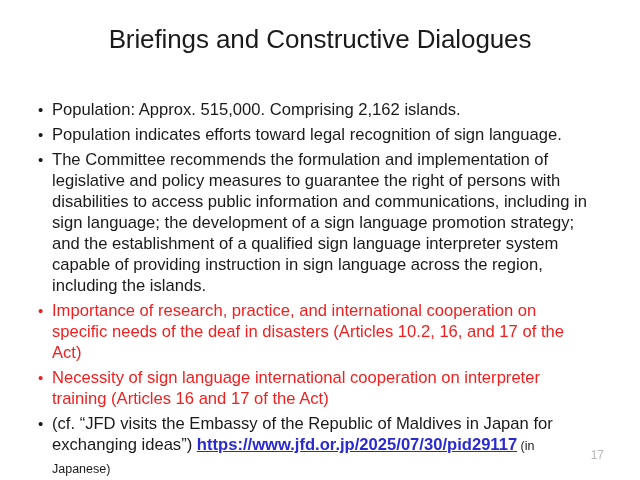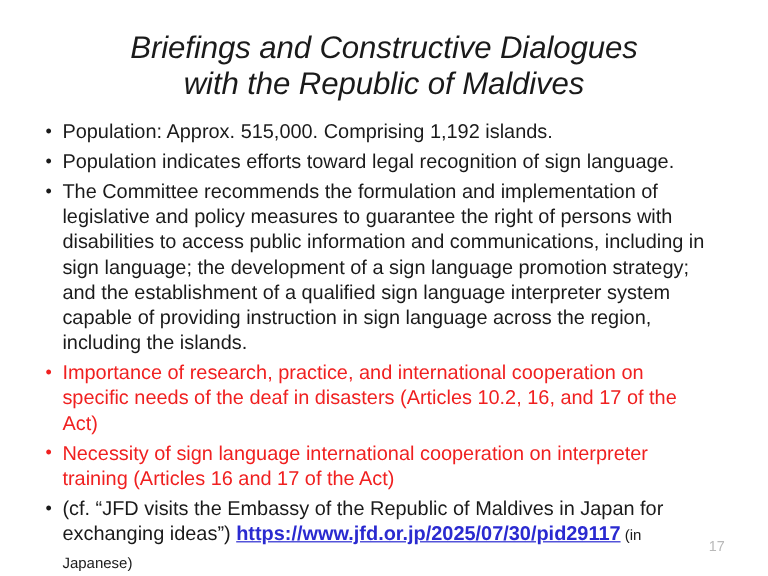--- a/index.html
+++ b/index.html
@@ -28,21 +28,21 @@
     left: 38px;
     top: 24px;
     width: 564px;
     text-align: center;
     color: #1a1a1a;
     font-size: 26px;
     line-height: 30px;
     font-weight: 400;
     letter-spacing: -0.1px;
   }
-  .title-line { display: block; white-space: nowrap; font-style: italic; }
+  .title-line { display: block; white-space: nowrap; }
 
   
   .body-block {
     position: absolute;
     left: 30px;
     top: 99px;
     width: 580px;
   }
   .bullet-row {
     display: flex;
@@ -95,28 +95,27 @@
     color: #b9b9b9;
   }
 </style>
 </head>
 <body>
 
 <div class="slide">
 
   <div class="title-block">
     <span class="title-line">Briefings and Constructive Dialogues</span>
-    <span class="title-line">with the Republic of Maldives</span>
   </div>
 
   <div class="body-block">
 
     <div class="bullet-row">
       <span class="bullet-mark">•</span>
-      <span class="bullet-text">Population: Approx. 515,000. Comprising 1,192 islands.</span>
+      <span class="bullet-text">Population: Approx. 515,000. Comprising 2,162 islands.</span>
     </div>
 
     <div class="bullet-row">
       <span class="bullet-mark">•</span>
       <span class="bullet-text">Population indicates efforts toward legal recognition of sign language.</span>
     </div>
 
     <div class="bullet-row para">
       <span class="bullet-mark">•</span>
       <span class="bullet-text">The Committee recommends the formulation and implementation of legislative and policy measures to guarantee the right of persons with disabilities to access public information and communications, including in sign language; the development of a sign language promotion strategy; and the establishment of a qualified sign language interpreter system capable of providing instruction in sign language across the region, including the islands.</span>

